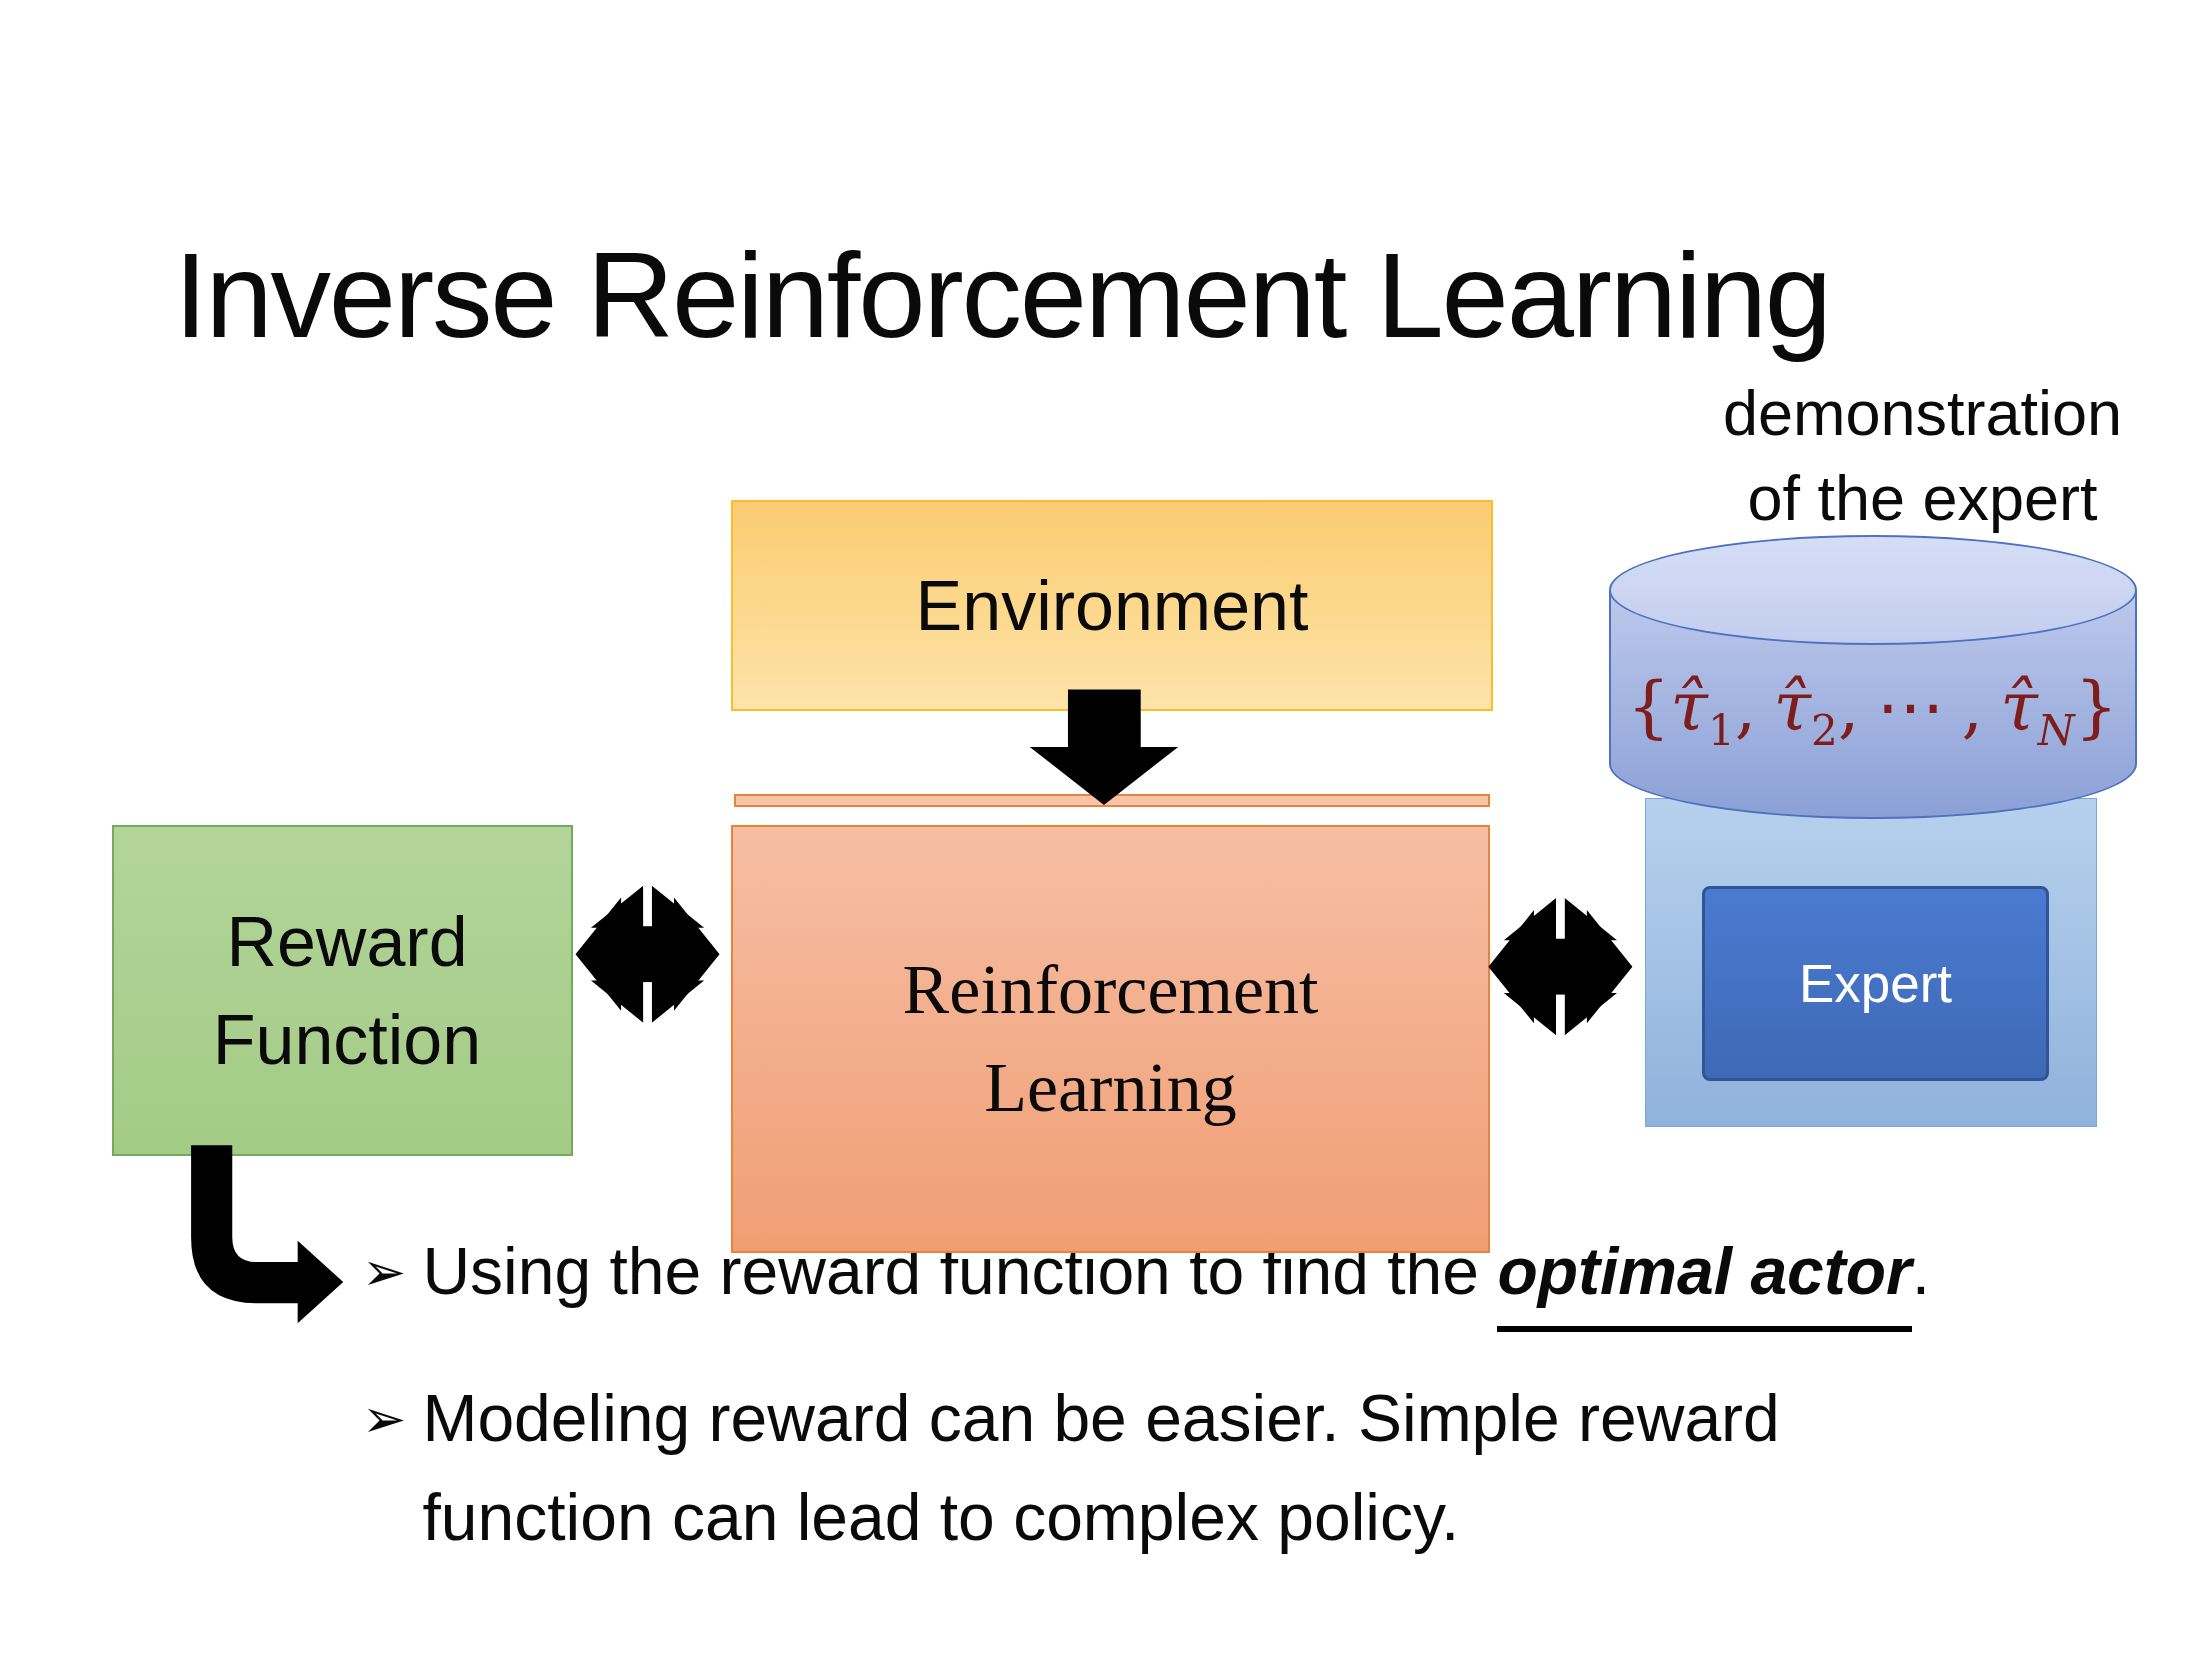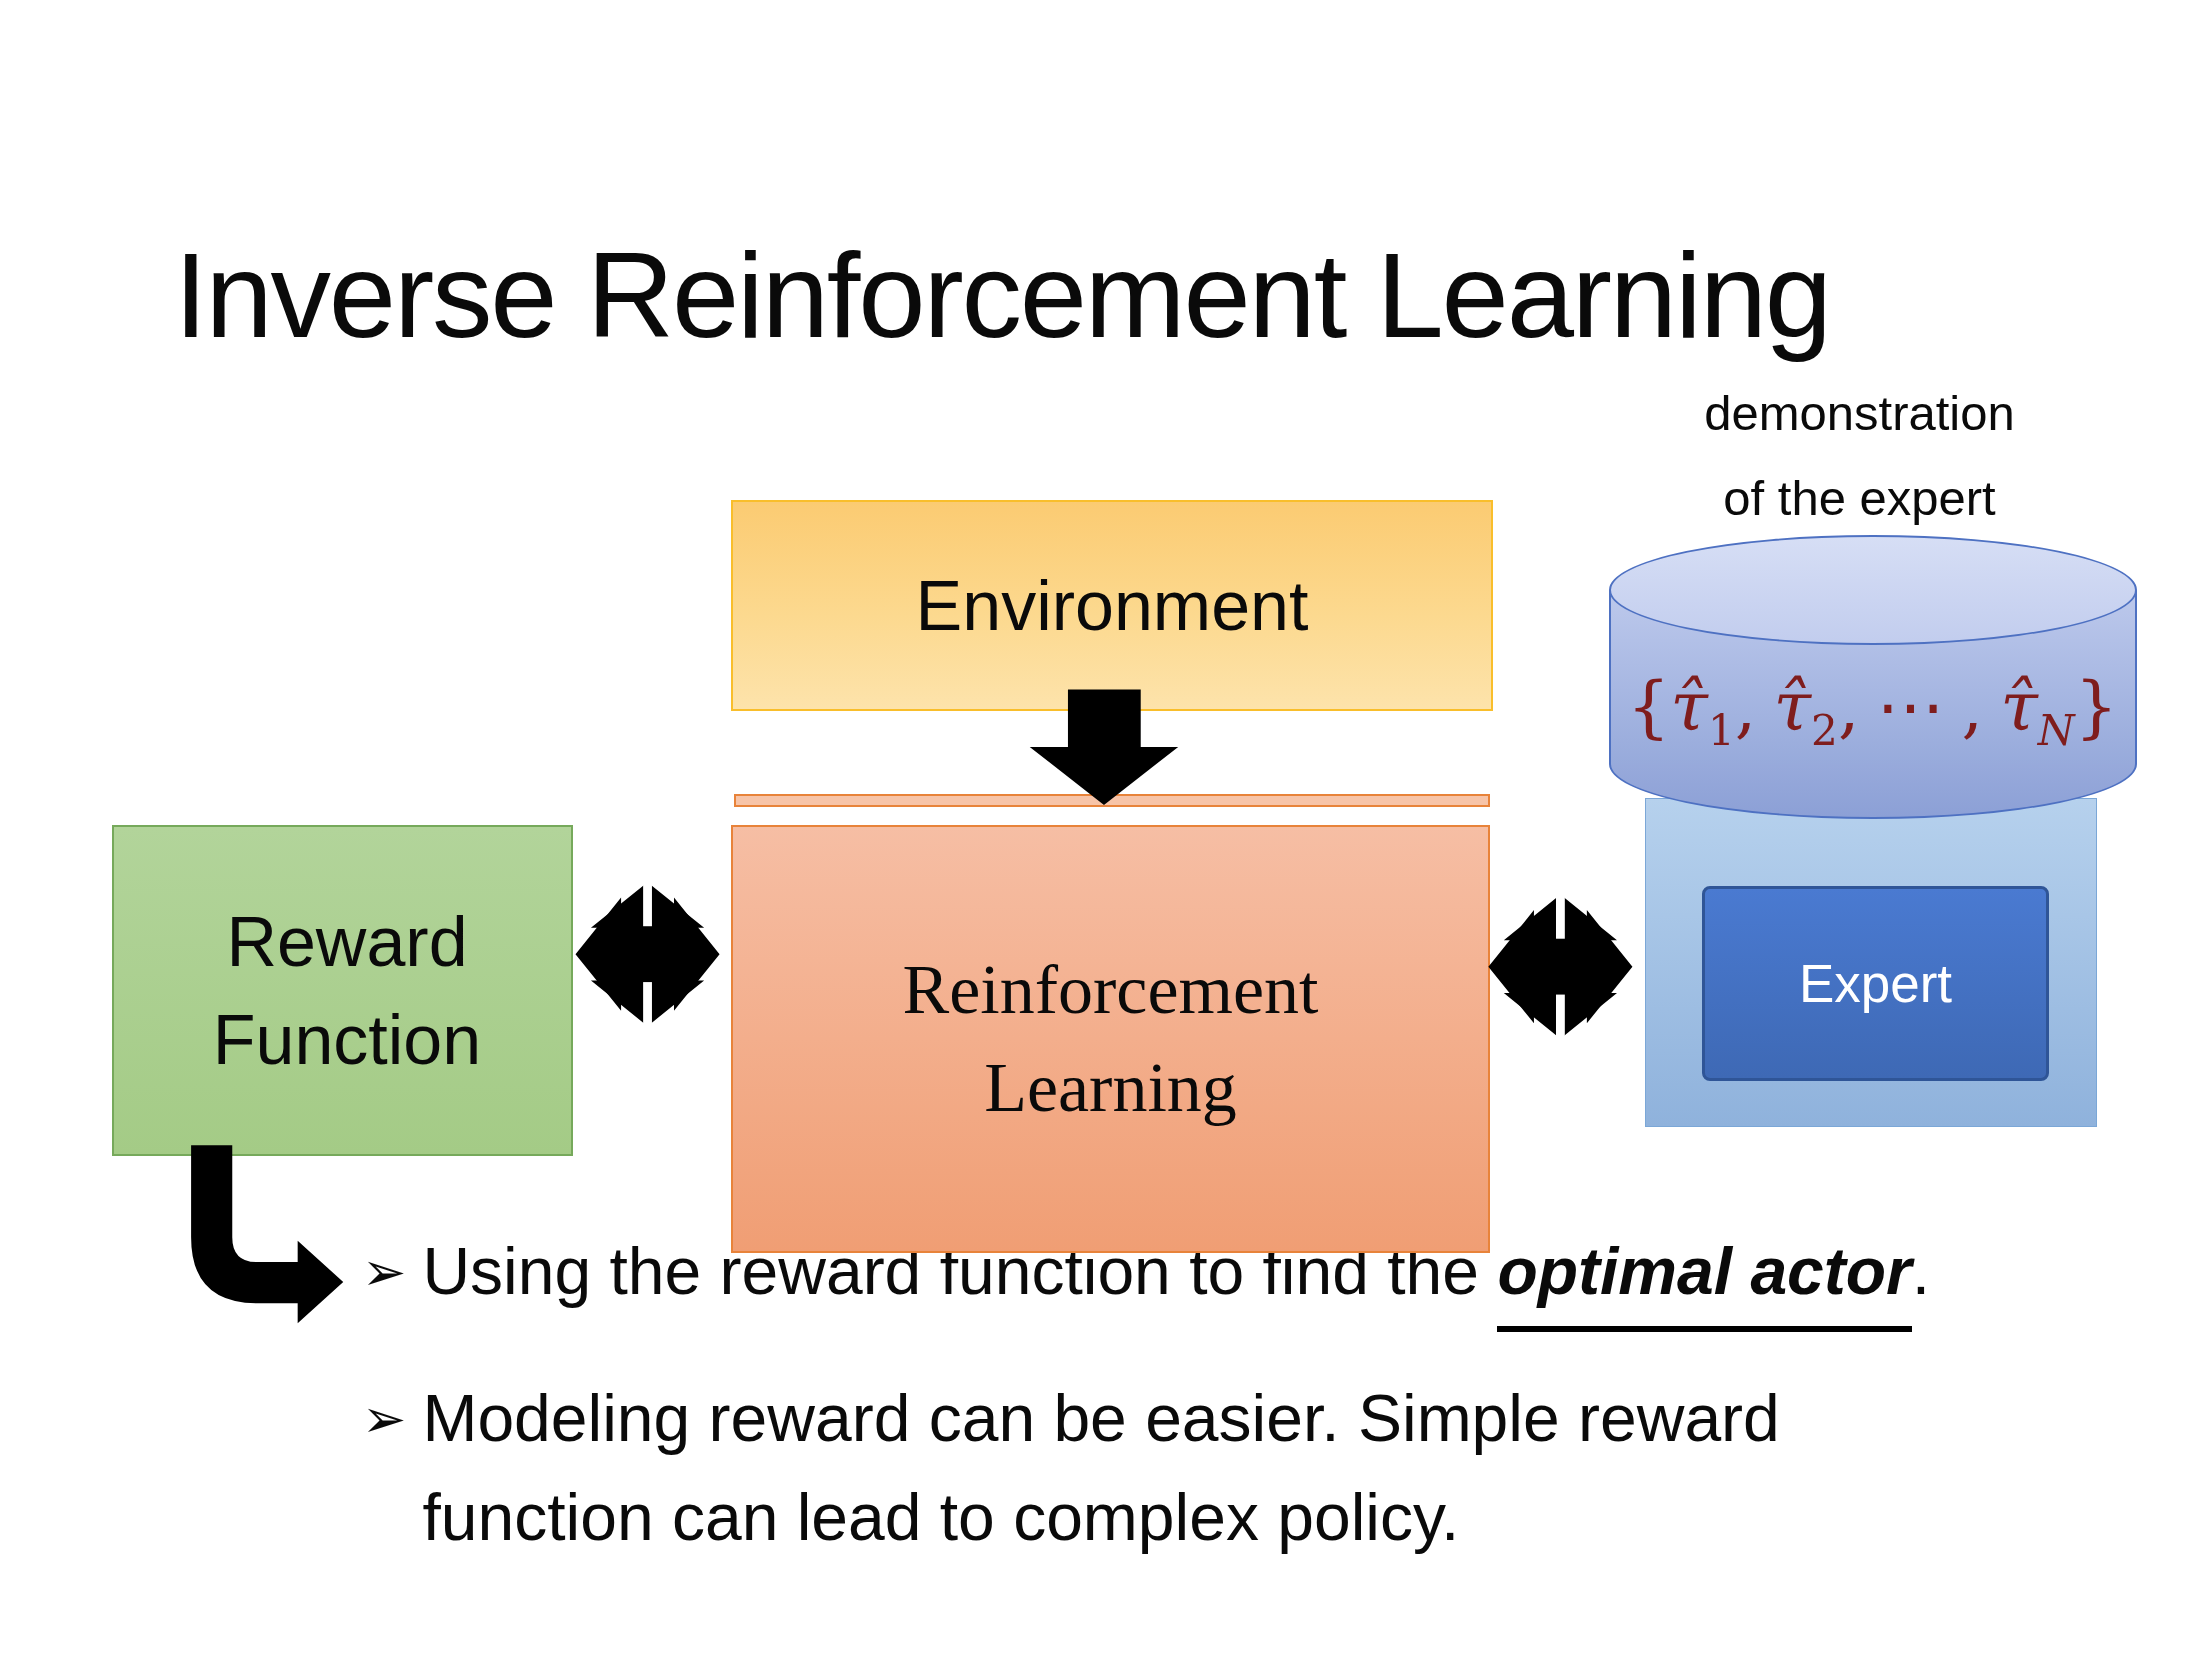--- a/index.html
+++ b/index.html
@@ -10,22 +10,22 @@
   .abs{position:absolute;}
 
   
   #title{
     left:174px;top:183px;width:1911px;
     font-size:121px;line-height:1.15;letter-spacing:-2.2px;white-space:nowrap;margin-top:43px;
   }
 
   
   #demo-label{
-    left:1598px;top:371px;width:523px;text-align:center;
-    font-size:49px;line-height:85px;
+    left:1661px;top:371px;width:523px;text-align:center;
+    font-size:63px;line-height:85px;
   }
 
   
   .dbox{display:flex;align-items:center;justify-content:center;text-align:center;box-sizing:border-box;margin-top:20px;}
   #env-box{
     left:731px;top:480px;width:762px;height:211px;z-index:4;
     background:linear-gradient(180deg,#FBCB72 0%,#FCD98F 55%,#FDE3AB 100%);
     border:2.9px solid #F9BE2B;font-size:70px;
   }
   #reward-box{

